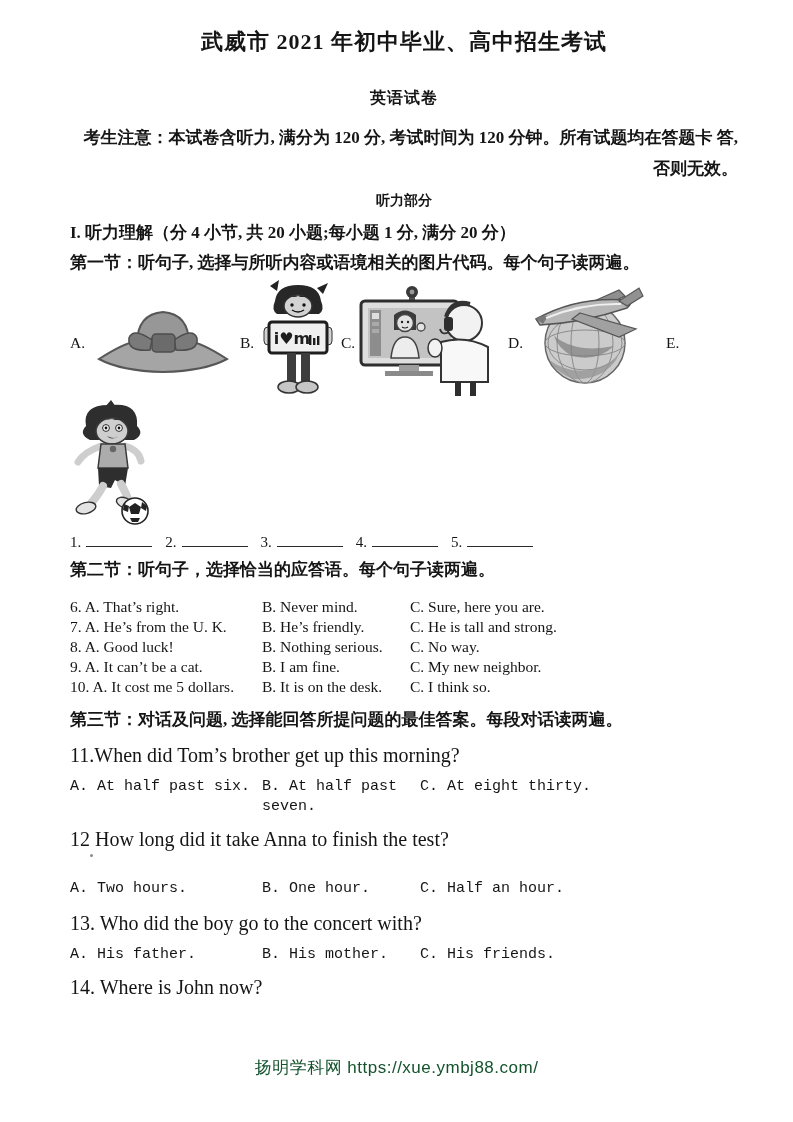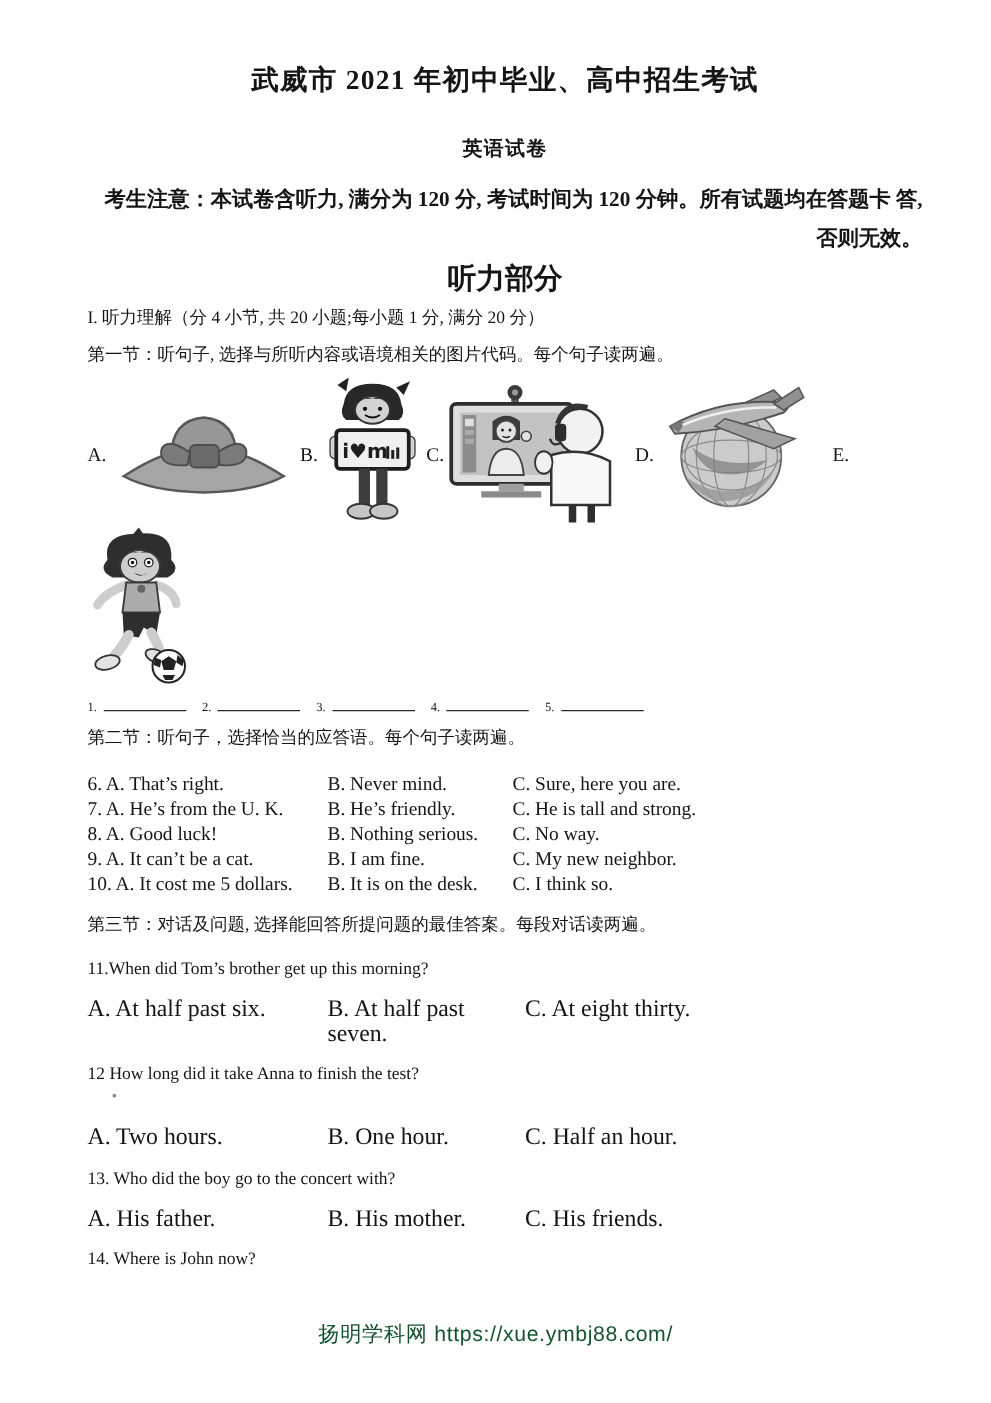--- a/index.html
+++ b/index.html
@@ -1,21 +1,21 @@
 <!DOCTYPE html>
 <html><head>
 <meta charset="utf-8">
 <style>
   html,body{margin:0;padding:0;background:#ffffff;}
   .page{
     position:relative;
     width:793px;height:1110px;
     background:#ffffff;
     box-sizing:border-box;
-    padding:48px 55px 0 70px;
+    padding:26px 55px 0 70px;
     font-family:"Liberation Serif", serif;
     color:#151515;
     overflow:hidden;
   }
   .doc-title{
     margin:0;text-align:center;
     font-size:22px;line-height:32px;font-weight:bold;
     letter-spacing:1px;
   }
   .doc-subtitle{
@@ -23,33 +23,33 @@
     font-size:16px;line-height:32px;font-weight:bold;
     letter-spacing:1px;
   }
   .notice{
     margin-top:8px;
     font-size:17px;line-height:31px;font-weight:bold;
     text-align:right;
   }
   .center-head{
     margin-top:6px;text-align:center;
-    font-size:23px;line-height:22px;font-weight:bold;
-  }
-  .bold-line{font-size:14px;line-height:22px;font-weight:normal;}
+    font-size:14px;line-height:22px;font-weight:bold;
+  }
+  .bold-line{font-size:17px;line-height:22px;font-weight:bold;}
   .mt8{margin-top:8px;} .mt10{margin-top:10px;} .mt12{margin-top:12px;} .mt14{margin-top:14px;} .mt16{margin-top:16px;}
   .pic-row{position:relative;height:122px;margin-top:4px;}
   .pic-label{position:absolute;font-size:15.5px;}
   .pic-img{position:absolute;text-decoration:underline;}
   .soccer-row{position:relative;height:126px;}
-  .blank-row{margin-top:6px;font-size:10px;white-space:nowrap;}
+  .blank-row{margin-top:6px;font-size:15px;white-space:nowrap;}
   .blank-line{display:inline-block;width:66px;border-bottom:1.2px solid #2a2a2a;height:14px;margin-left:5px;margin-right:13px;}
   .opt-row{display:grid;grid-template-columns:192px 148px 1fr;font-size:15.5px;line-height:20px;}
-  .dlg-opts{display:grid;grid-template-columns:192px 158px 1fr;font-size:19px;line-height:20px;}
-  .dlg-q{font-size:14px;line-height:20px;}
+  .dlg-opts{display:grid;grid-template-columns:192px 158px 1fr;font-size:15px;line-height:20px;font-family:Liberation Mono, monospace;}
+  .dlg-q{font-size:20px;line-height:20px;}
   .stray-dot{display:block;width:3px;height:3px;background:#8a8a8a;margin:5px 0 0 20px;border-radius:50%;}
   .footer{
     position:absolute;top:1056px;left:0;right:0;
     text-align:center;
     font-family:"Liberation Sans", sans-serif;
     font-size:17px;color:#14532d;letter-spacing:0.5px;
   }
   svg{display:block;}
 </style>
 </head>

